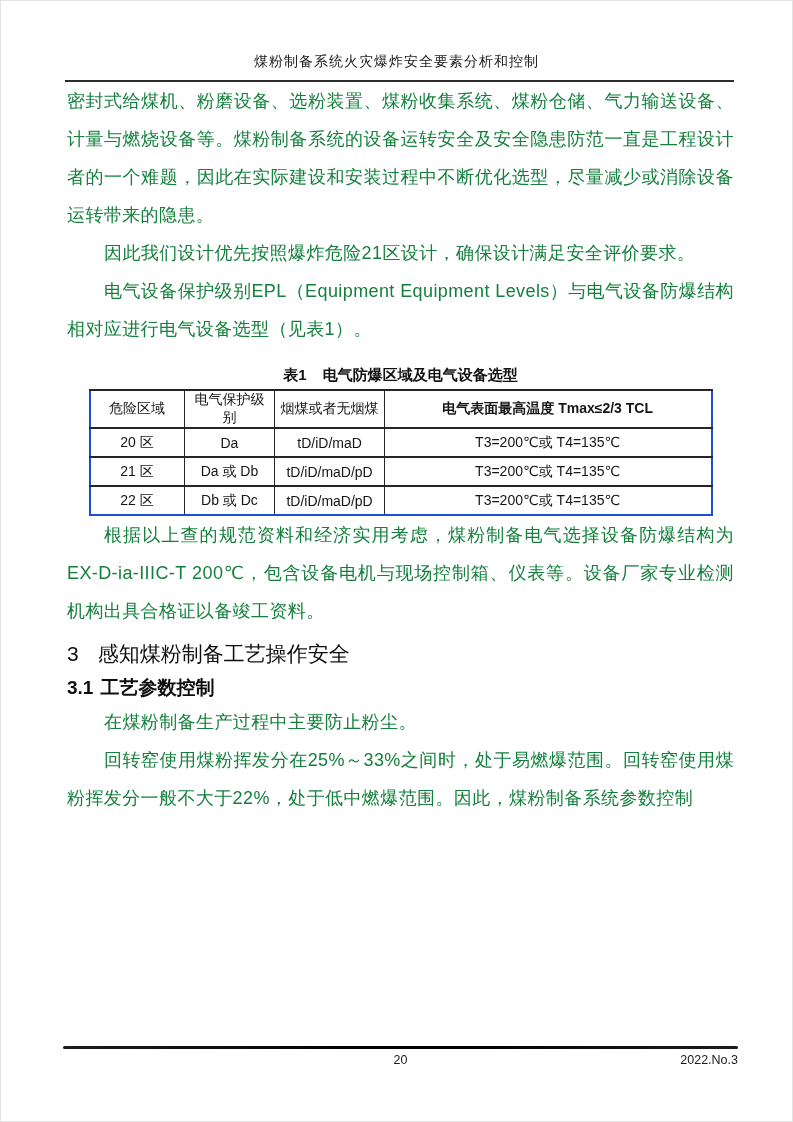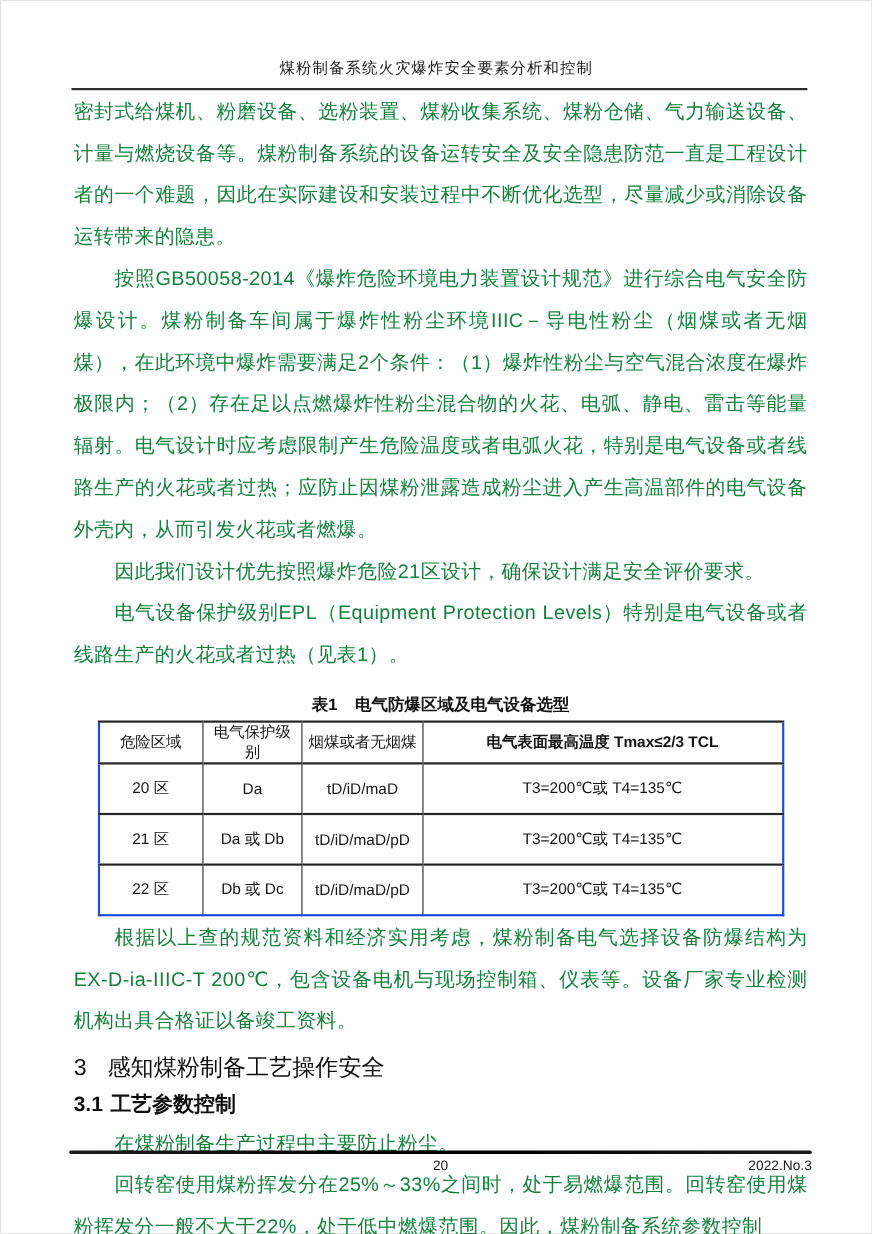--- a/index.html
+++ b/index.html
@@ -59,21 +59,21 @@
     border: 2px solid #1d4ed8;
     font-size: 14px;
     color: #151515;
   }
   table.sel-table th, table.sel-table td {
     border: 1px solid #262626;
     border-top-width: 2px;
     text-align: center;
     font-weight: normal;
     padding: 0 4px;
-    height: 46px;
+    height: 29px;
   }
   table.sel-table thead th { height: 31px; }
   table.sel-table .c1 { width: 15.2%; }
   table.sel-table .c2 { width: 14.6%; }
   table.sel-table .c3 { width: 17.6%; }
   table.sel-table .c4 { width: 52.6%; font-weight: bold; }
   td.bold, .bold { font-weight: bold; }
   
   h2.sec {
     margin: 7px 0 0 0;
@@ -126,25 +126,24 @@
 
   <div class="running-header">
     <div class="running-title">煤粉制备系统火灾爆炸安全要素分析和控制</div>
     <div class="header-rule"></div>
   </div>
 
   <div class="body-col">
 
     <p class="para">密封式给煤机、粉磨设备、选粉装置、煤粉收集系统、煤粉仓储、气力输送设备、计量与燃烧设备等。煤粉制备系统的设备运转安全及安全隐患防范一直是工程设计者的一个难题，因此在实际建设和安装过程中不断优化选型，尽量减少或消除设备运转带来的隐患。</p>
 
-    <p class="para indent">按照GB50058-2014《爆炸危险环境电力装置设计规范》进行综合电气安全防爆设计。煤粉制备车间属于爆炸性粉尘环境IIIC－导电性粉尘（烟煤或者无烟煤），在此环境中爆炸需要满足2个条件：（1）爆炸性粉尘与空气混合浓度在爆炸极限内；（2）存在足以点燃爆炸性粉尘混合物的火花、电弧、静电、雷击等能量辐射。电气设计时应考虑限制产生危险温度或者电弧火花，特别是电气设备或者线路生产的火花或者过热；应防止因煤粉泄露造成粉尘进入产生高温部件的电气设备外壳内，从而引发火花或者燃爆。</p>
 
     <p class="para indent">因此我们设计优先按照爆炸危险21区设计，确保设计满足安全评价要求。</p>
 
-    <p class="para indent">电气设备保护级别EPL（Equipment Protection Levels）特别是电气设备或者线路生产的火花或者过热（见表1）。</p>
+    <p class="para indent">电气设备保护级别EPL（Equipment Equipment Levels）与电气设备防爆结构相对应进行电气设备选型（见表1）。</p>
 
     <div class="tbl-caption">
       <span class="cap-label">表1</span><span>电气防爆区域及电气设备选型</span>
     </div>
 
     <table class="sel-table">
       <thead>
         <tr>
           <th class="c1">危险区域</th>
           <th class="c2">电气保护级别</th>

